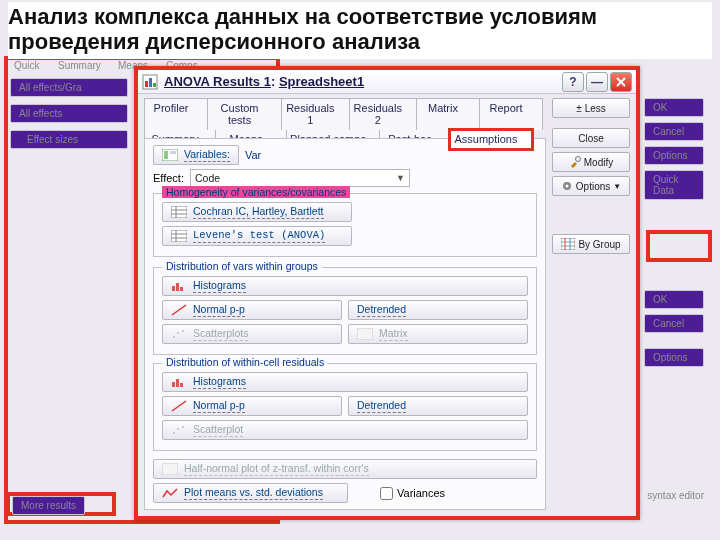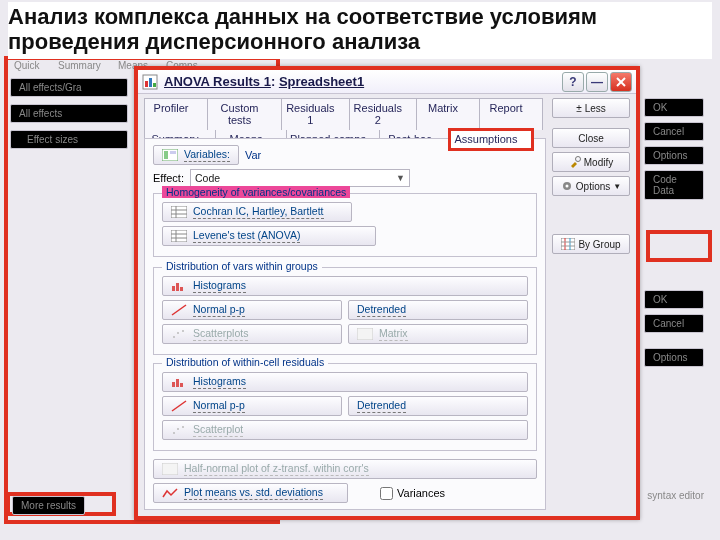--- a/index.html
+++ b/index.html
@@ -1,20 +1,20 @@
 <!DOCTYPE html>
 <html><head>
 <meta charset="utf-8">
 <style>
   * { box-sizing: border-box; margin: 0; padding: 0; }
   html, body { width: 720px; height: 540px; overflow: hidden; font-family: Tahoma, Arial, sans-serif; font-size: 11px; background: #fff; }
   body { position: relative; }
   .bg-layer { position: absolute; inset: 0; background: #eceaf0; }
   .header-text { position: absolute; left: 8px; top: 2px; right: 8px; font-size: 22px; font-weight: bold; color: #111; line-height: 1.15; background: #fff; padding: 2px 0 4px 0; z-index: 20; }
-  .bg-btn { position: absolute; background: #000000; border: 1px solid #c9c5d1; padding: 3px 8px; color: #888; font-size: 10px; border-radius: 2px; }
+  .bg-btn { position: absolute; background: #4c1d95; border: 1px solid #c9c5d1; padding: 3px 8px; color: #888; font-size: 10px; border-radius: 2px; }
   .bg-label { position: absolute; color: #888; font-size: 10px; }
   .red-box-back { position: absolute; border: 4px solid #e03020; }
 
   
   .dialog { position: absolute; left: 134px; top: 66px; width: 506px; height: 454px; background: #eceaf0; border: 4px solid #e03020; box-shadow: 0 0 4px rgba(0,0,0,.3); z-index: 30; }
   .titlebar { height: 24px; background: linear-gradient(#fff,#f1effa); display: flex; align-items: center; padding: 8px 4px; border-bottom: 1px solid #c8c4d2; }
   .titlebar .appicon { width: 16px; height: 16px; margin-right: 6px; display: inline-flex; align-items: center; justify-content: center; }
   .title-text { font-weight: bold; font-size: 13px; color: #1a1a4a; flex: 1; }
   .title-text .und { text-decoration: underline; }
   .win-btn { width: 22px; height: 20px; margin-left: 2px; border: 1px solid #9aa; border-radius: 3px; display: flex; align-items: center; justify-content: center; background: linear-gradient(#fefefe,#e3e1ea); color: #3a3a78; font-size: 12px; font-weight: bold; }
@@ -65,21 +65,21 @@
 <div class="bg-btn" style="left:10px; top:78px; width:118px;">All effects/Gra</div>
 <div class="bg-btn" style="left:10px; top:104px; width:118px;">All effects</div>
 <div class="bg-btn" style="left:10px; top:130px; width:118px;padding-left:16px;">Effect sizes</div>
 <div class="bg-label" style="right:100px; top:30px;">Advanced Models</div>
 <div class="bg-label" style="right:16px; top:30px;">Neural Net</div>
 <div class="bg-label" style="right:100px; top:46px;">Mult/Exploratory</div>
 <div class="bg-label" style="right:16px; top:46px;">PLS, PCA</div>
 <div class="bg-btn" style="right:16px; top:98px; width:60px;">OK</div>
 <div class="bg-btn" style="right:16px; top:122px; width:60px;">Cancel</div>
 <div class="bg-btn" style="right:16px; top:146px; width:60px;">Options</div>
-<div class="bg-btn" style="right:16px; top:170px; width:60px;">Code Data</div>
+<div class="bg-btn" style="right:16px; top:170px; width:60px;">Quick Data</div>
 <div class="bg-label" style="right:16px; top:490px;">syntax editor</div>
 <div class="bg-btn" style="right:16px; top:290px; width:60px;">OK</div>
 <div class="bg-btn" style="right:16px; top:314px; width:60px;">Cancel</div>
 <div class="bg-btn" style="right:16px; top:348px; width:60px;">Options</div>
 
 <div class="red-box-back" style="left:4px; top:56px; width:276px; height:468px;"></div>
 <div class="red-box-back" style="left:6px; top:492px; width:110px; height:24px;"></div>
 <div class="bg-btn" style="left:12px; top:496px;">More results</div>
 <div class="red-box-back" style="right:8px; top:230px; width:66px; height:32px;"></div>
 
@@ -198,21 +198,21 @@
                   <rect width="16" height="12" fill="#fff" stroke="#888"></rect>
                   <line x1="0" y1="4" x2="16" y2="4" stroke="#888"></line>
                   <line x1="0" y1="8" x2="16" y2="8" stroke="#888"></line>
                   <line x1="5" y1="0" x2="5" y2="12" stroke="#888"></line>
                 </svg>
               </span>
             <span class="txt">Cochran IC, Hartley, Bartlett</span>
           </div>
         </div>
         <div class="btnrow">
-          <div class="dashbtn" style="width:214px;">
+          <div class="dashbtn" style="width:190px;font-family:Liberation Mono, monospace;">
             <span class="ic">
                 <svg width="16" height="12">
                   <rect width="16" height="12" fill="#fff" stroke="#888"></rect>
                   <line x1="0" y1="4" x2="16" y2="4" stroke="#888"></line>
                   <line x1="0" y1="8" x2="16" y2="8" stroke="#888"></line>
                   <line x1="5" y1="0" x2="5" y2="12" stroke="#888"></line>
                 </svg>
               </span>
             <span class="txt">Levene's test (ANOVA)</span>
           </div>

